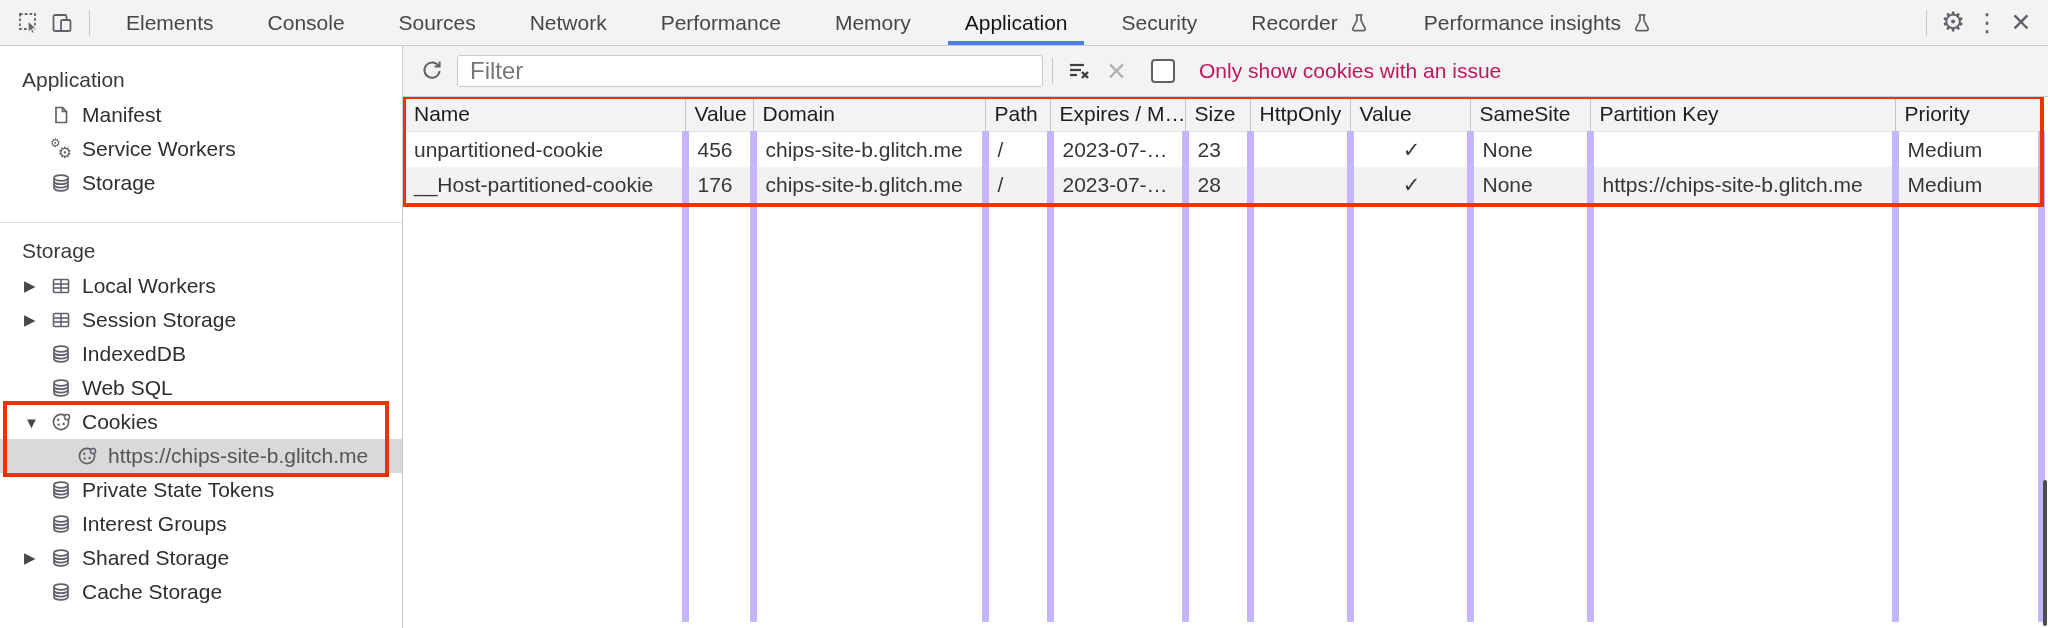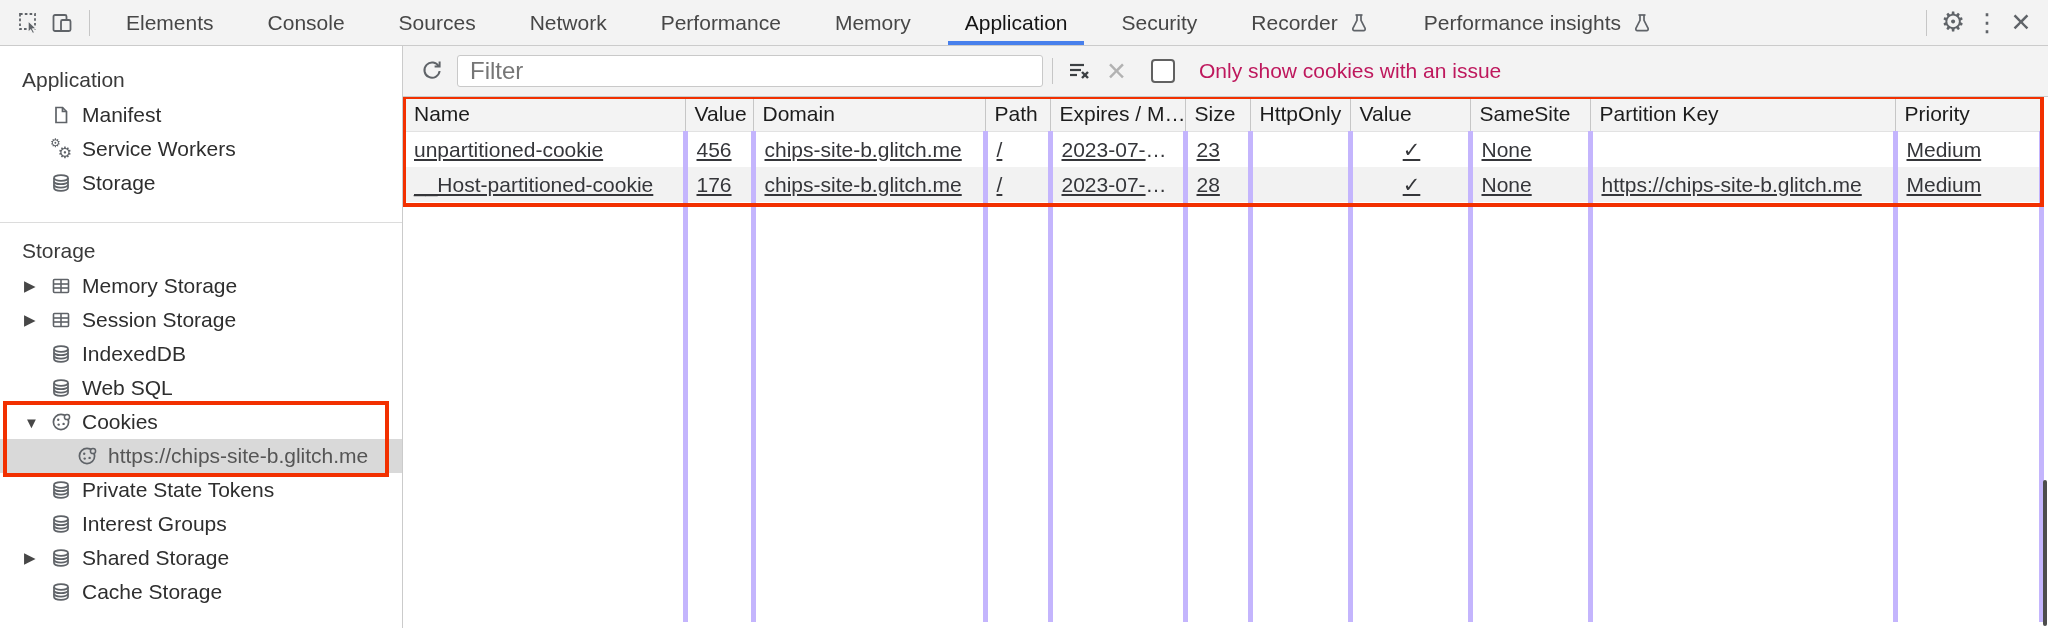--- a/index.html
+++ b/index.html
@@ -48,22 +48,22 @@
   .issue-checkbox{width:20px;height:20px;border:2px solid #616161;border-radius:4px;background:#fff;
                   margin-left:14px;flex:0 0 20px;}
   .issue-label{margin-left:24px;color:#be185d;white-space:nowrap;}
 
   
   .grid-area{position:relative;flex:1;background:#fff;overflow:hidden;}
   table.cookies{border-collapse:collapse;table-layout:fixed;width:1636px;margin-left:2px;}
   table.cookies th{background:#f3f3f3;font-weight:400;text-align:left;height:34px;
                    padding:0 6px 0 9px;border-right:1px solid #c6c6c6;border-bottom:1px solid #e2e2e2;
                    color:#1c1c1c;overflow:hidden;white-space:nowrap;}
-  table.cookies td{height:35px;padding:0 6px 0 9px;border-right:5px solid #c4b5fd;color:#35363a;
-                   white-space:nowrap;overflow:hidden;text-overflow:ellipsis;text-decoration:underline;}
+  table.cookies td{height:35px;padding:0 6px 0 9px;border-right:7px solid #c4b5fd;color:#35363a;
+                   white-space:nowrap;overflow:hidden;text-overflow:ellipsis;}
   tr.stripe td{background:#f2f2f2;}
   td.name-cell{padding-left:24px;}
   td.size-cell{padding-right:12px;}
   td.secure-cell{text-align:center;}
   tr.filler td{height:420px;background:#fff;}
 
   
   .annotation{position:absolute;border:4px solid #f23000;box-sizing:border-box;pointer-events:none;z-index:6;}
   .annotation-table{left:-1px;top:-2px;width:1642px;height:112px;}
   .annotation-cookies{left:3px;top:355px;width:386px;height:76px;}
@@ -193,21 +193,21 @@
       <div class="tree-row">
         <span class="arrow-slot">▶</span>
         <span class="tree-icon">
           <svg width="22" height="22" viewBox="0 0 22 22" fill="none" stroke="#5f6368" stroke-width="1.6">
             <rect x="3.5" y="4.5" width="15" height="13" rx="1"></rect>
             <path d="M3.5 9 h15"></path>
               <path d="M3.5 13 h15"></path>
               <path d="M11 4.5 v13"></path>
           </svg>
         </span>
-        <span>Memory Storage</span>
+        <span>Local Workers</span>
       </div>
 
       <div class="tree-row">
         <span class="arrow-slot">▶</span>
         <span class="tree-icon">
           <svg width="22" height="22" viewBox="0 0 22 22" fill="none" stroke="#5f6368" stroke-width="1.6">
             <rect x="3.5" y="4.5" width="15" height="13" rx="1"></rect>
             <path d="M3.5 9 h15"></path>
               <path d="M3.5 13 h15"></path>
               <path d="M11 4.5 v13"></path>

